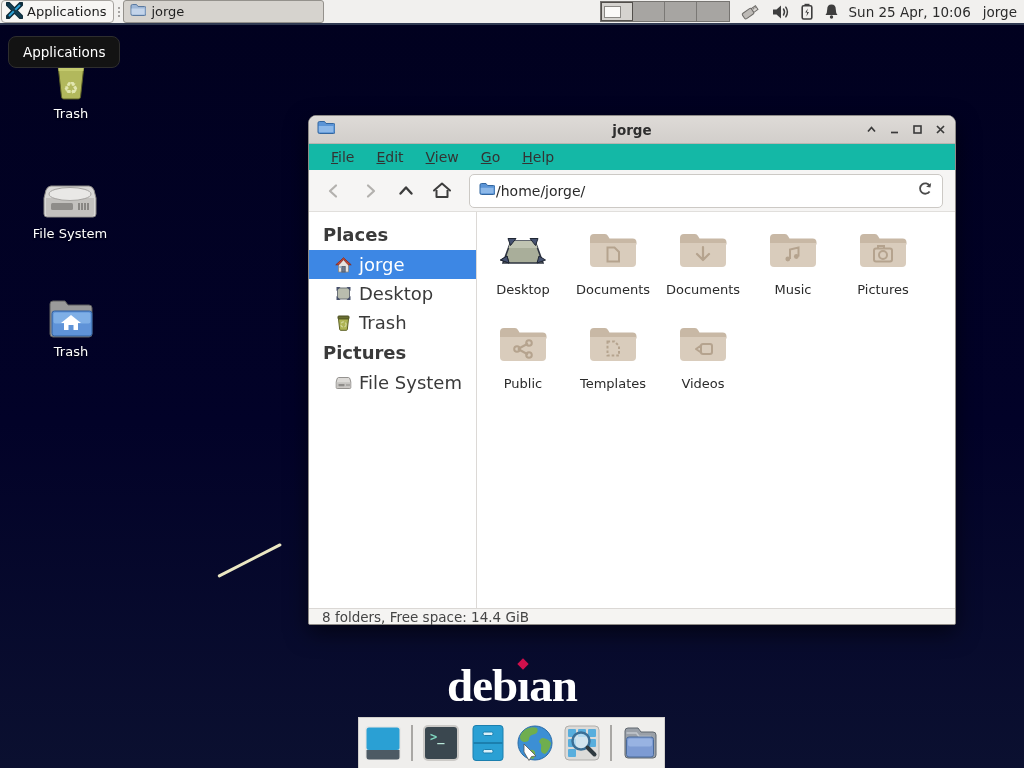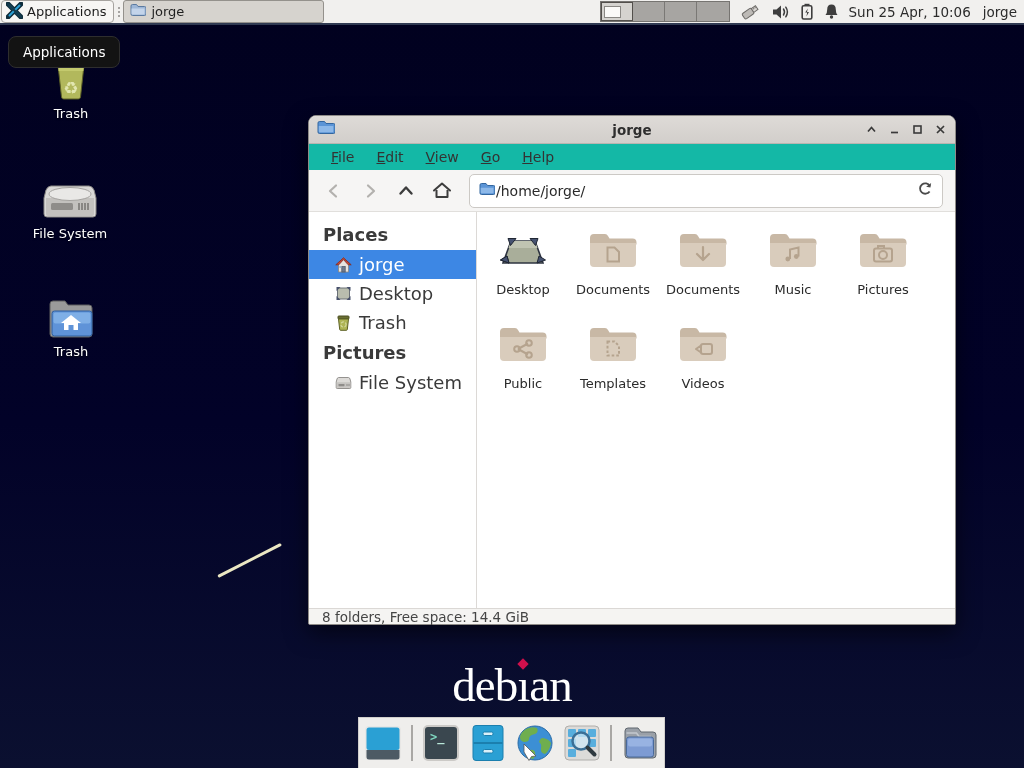--- a/index.html
+++ b/index.html
@@ -113,21 +113,21 @@
   .file-cell .fic { height:56px; display:flex; align-items:center; }
   .file-cell .flbl { font-size:13px; color:#2b2b2b; margin-top:2px; }
 
   .statusbar { height:16px; background:#f5f4f2; border-top:1px solid #dbd8d5;
     border-radius:0 0 2px 2px; display:flex; align-items:center;
     padding-left:13px; font-size:13.5px; color:#454545; }
 
   
   .debian-logo { position:absolute; left:0; top:658px; width:1024px; text-align:center;
     font-family:"Liberation Serif", serif; font-size:47px; color:#ffffff;
-    letter-spacing:-1px; z-index:5; }
+    letter-spacing:-1px; z-index:5;font-weight:bold; }
   .debian-logo .di { position:relative; }
   .debian-logo .di::after { content:""; position:absolute; left:2px; top:1px;
     width:8px; height:8px; background:#d0104c; transform:rotate(45deg); }
 
   
   .dock { position:absolute; left:358px; bottom:0; width:307px; height:51px;
     background:#efeeec; border:1px solid #d2d0cd; border-bottom:none;
     display:flex; align-items:center; justify-content:center; gap:9px; z-index:30; }
   .dock-item { width:38px; height:38px; display:flex; align-items:center; justify-content:center; }
   .dock-sep { width:2px; height:36px; background:#a9a7a4; }

